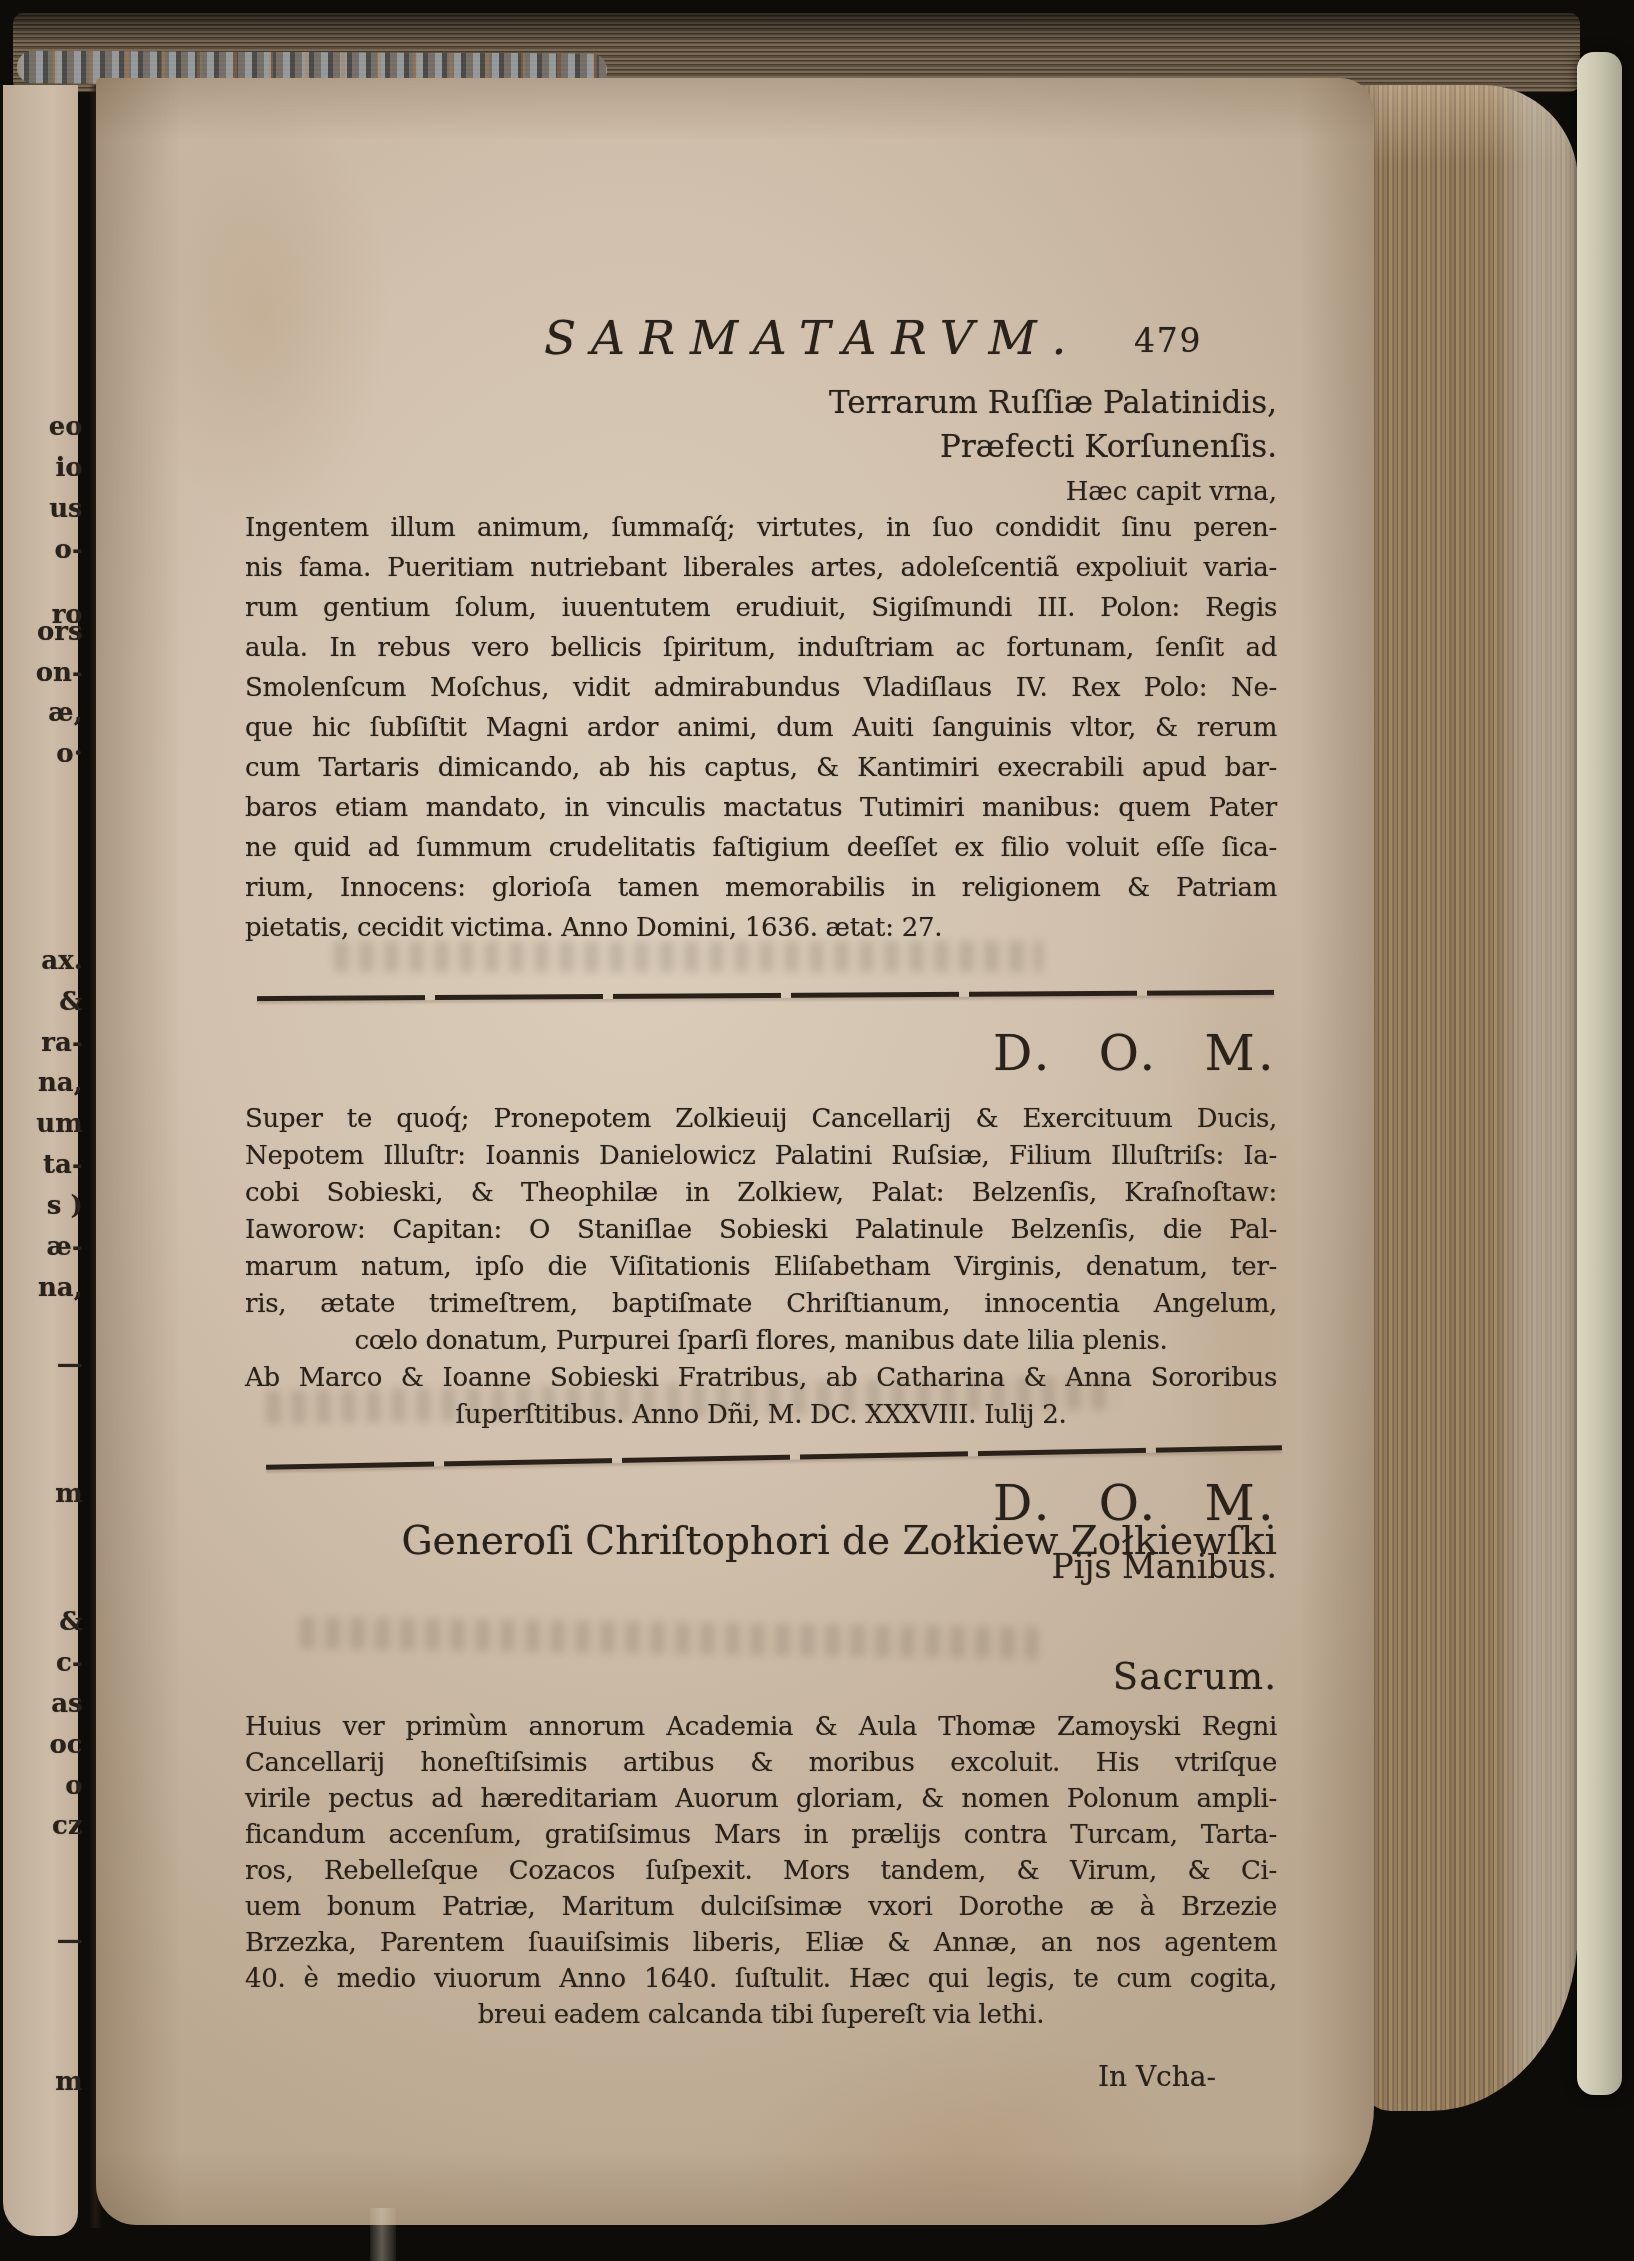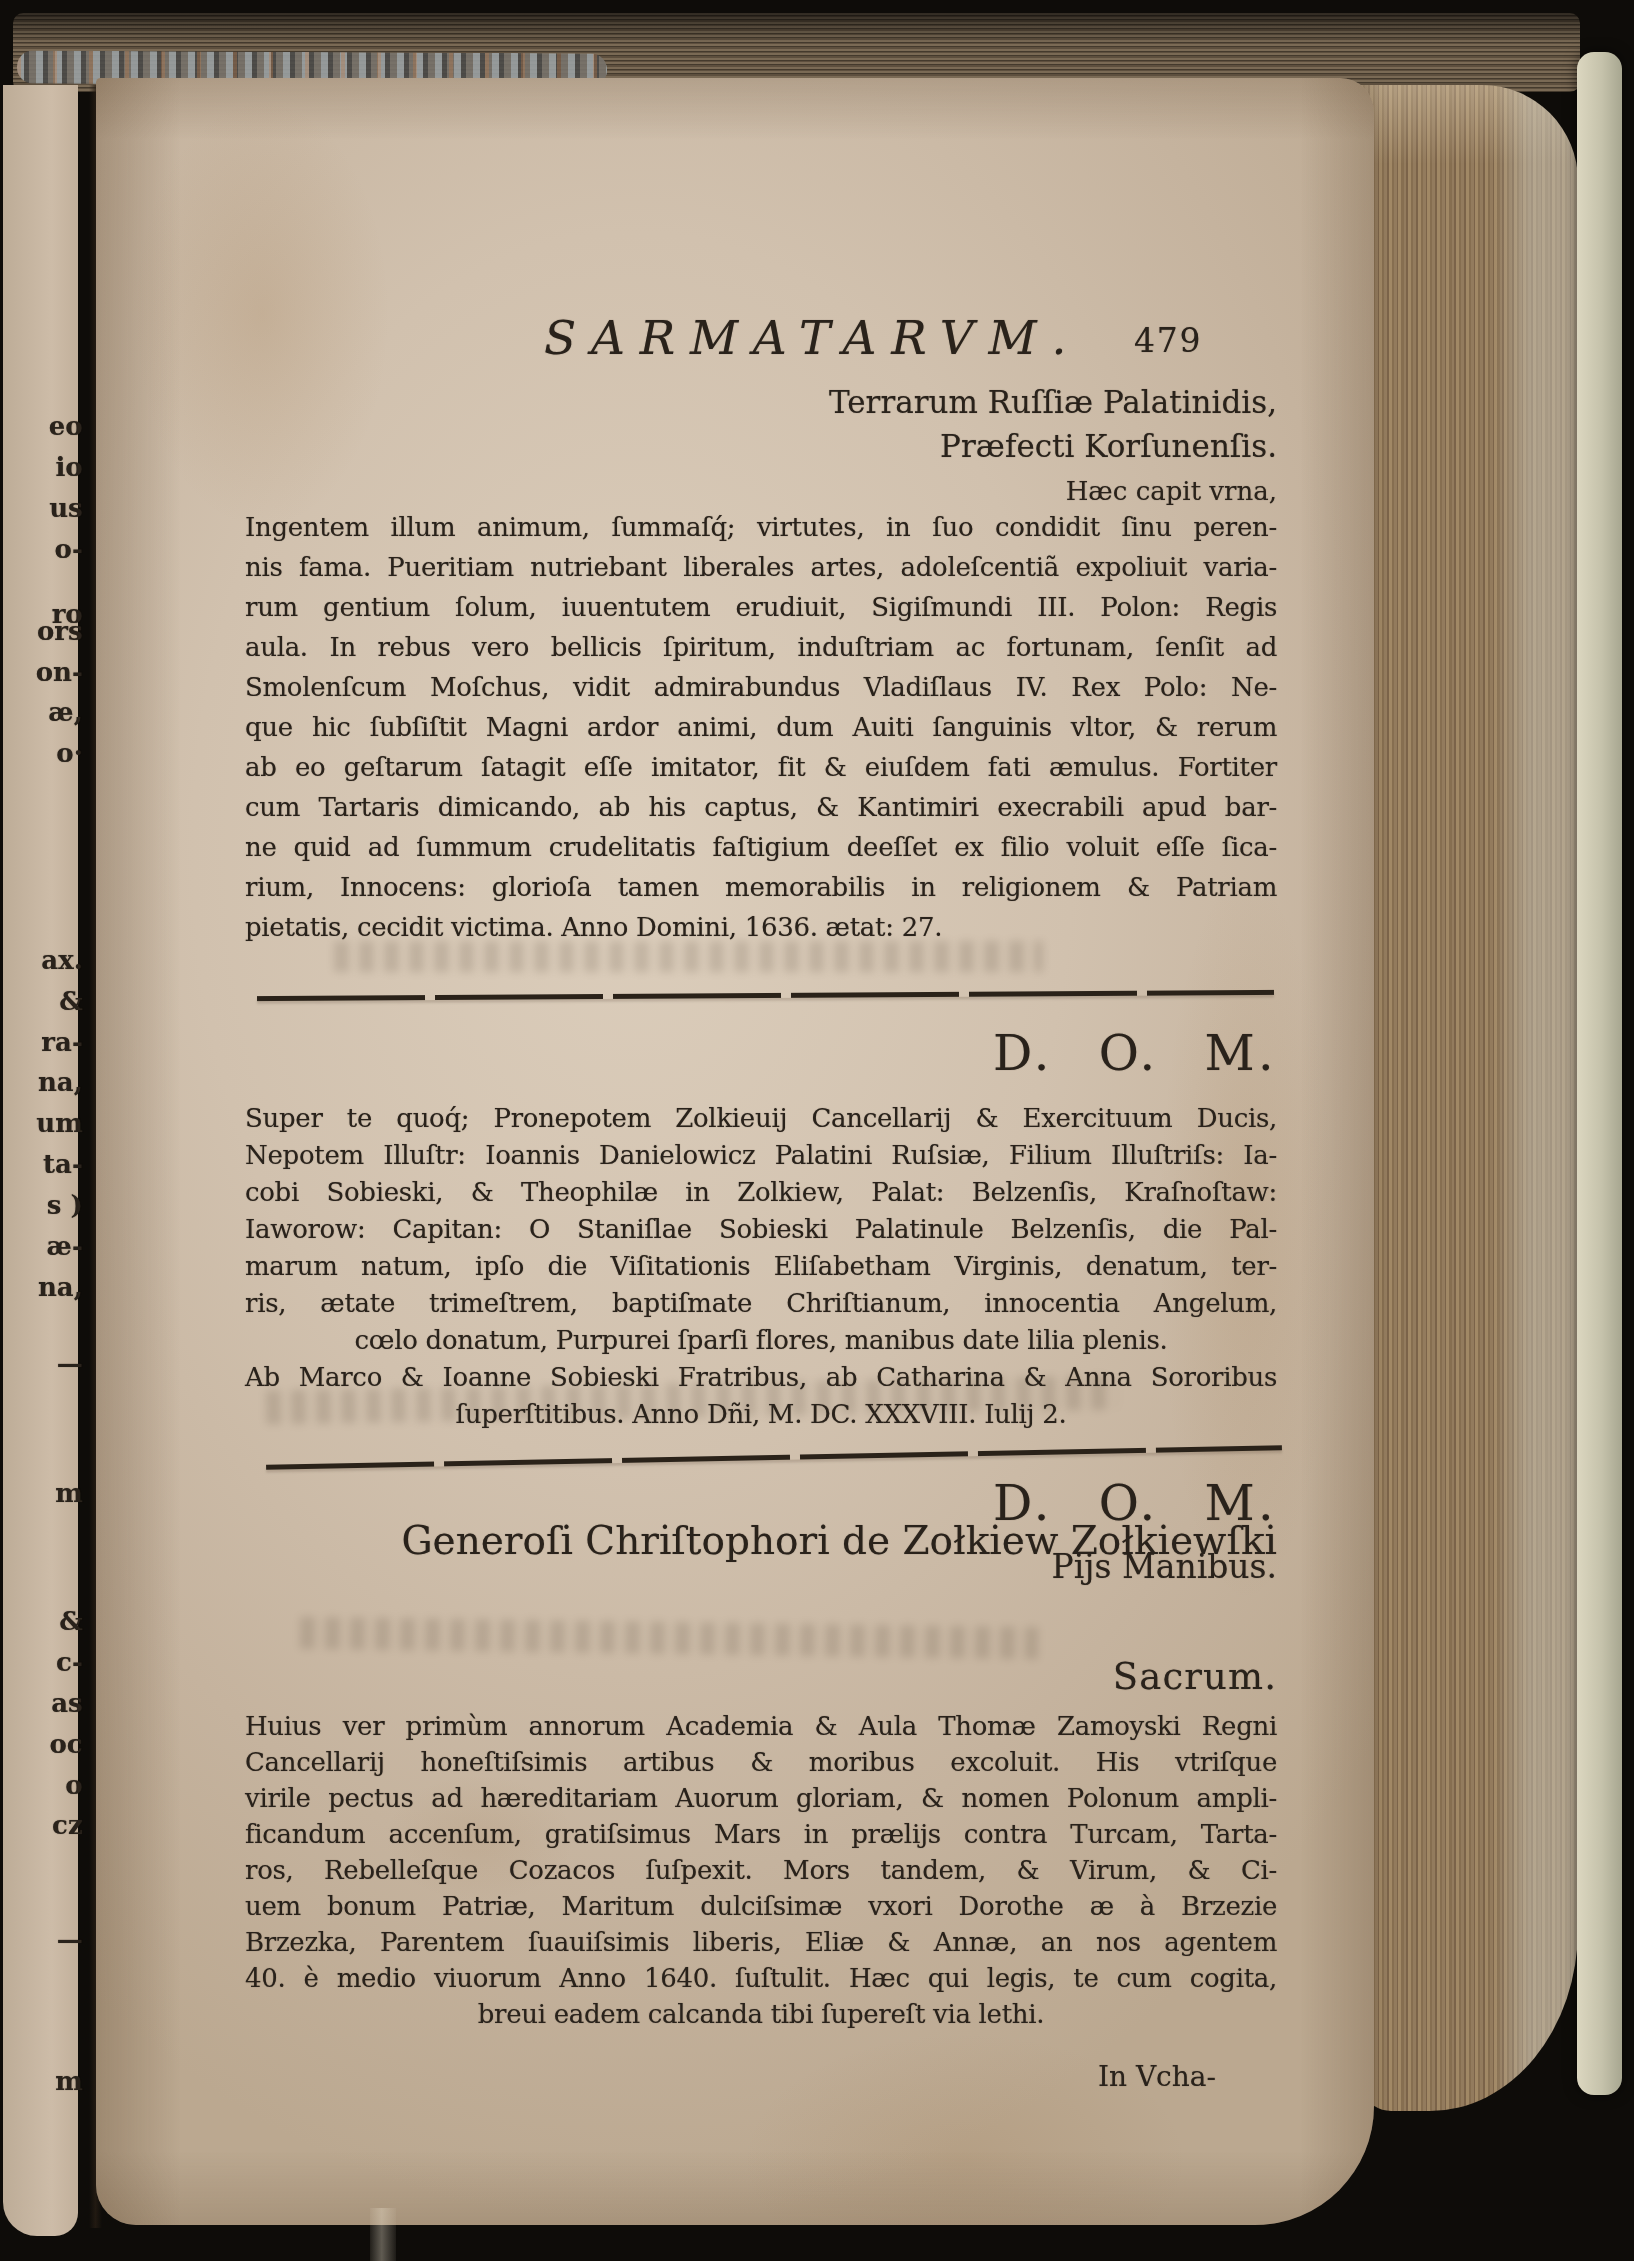--- a/index.html
+++ b/index.html
@@ -148,22 +148,22 @@
     <div class="ink center-line sub2">Præfecti Korſunenſis.</div>
     <div class="ink center-line epigraph">Hæc capit vrna,</div>
 
     <div class="para para1">
         <div class="tline al-j">Ingentem illum animum, ſummaſq́; virtutes, in ſuo condidit ſinu peren-</div>
         <div class="tline al-j">nis fama. Pueritiam nutriebant liberales artes, adoleſcentiã expoliuit varia-</div>
         <div class="tline al-j">rum gentium ſolum, iuuentutem erudiuit, Sigiſmundi III. Polon: Regis</div>
         <div class="tline al-j">aula. In rebus vero bellicis ſpiritum, induſtriam ac fortunam, ſenſit ad</div>
         <div class="tline al-j">Smolenſcum Moſchus, vidit admirabundus Vladiſlaus IV. Rex Polo: Ne-</div>
         <div class="tline al-j">que hic ſubſiſtit Magni ardor animi, dum Auiti ſanguinis vltor, &amp; rerum</div>
-        <div class="tline al-j">ab eo geſtarum ſatagit eſſe imitator, fit &amp; eiuſdem fati æmulus.   Fortiter</div>
         <div class="tline al-j">cum Tartaris dimicando, ab his captus, &amp; Kantimiri execrabili apud bar-</div>
+        <div class="tline al-j">baros etiam mandato, in vinculis mactatus Tutimiri manibus: quem Pater</div>
         <div class="tline al-j">ne quid ad ſummum crudelitatis faſtigium deeſſet ex filio voluit eſſe ſica-</div>
         <div class="tline al-j">rium, Innocens: glorioſa tamen memorabilis in religionem &amp; Patriam</div>
         <div class="tline al-l">pietatis, cecidit victima.    Anno Domini, 1636. ætat: 27.</div>
       </div>
 
     <div class="divider divider1"></div>
 
     <div class="ink center-line dom dom1">D. O. M.</div>
 
     <div class="para para2">

